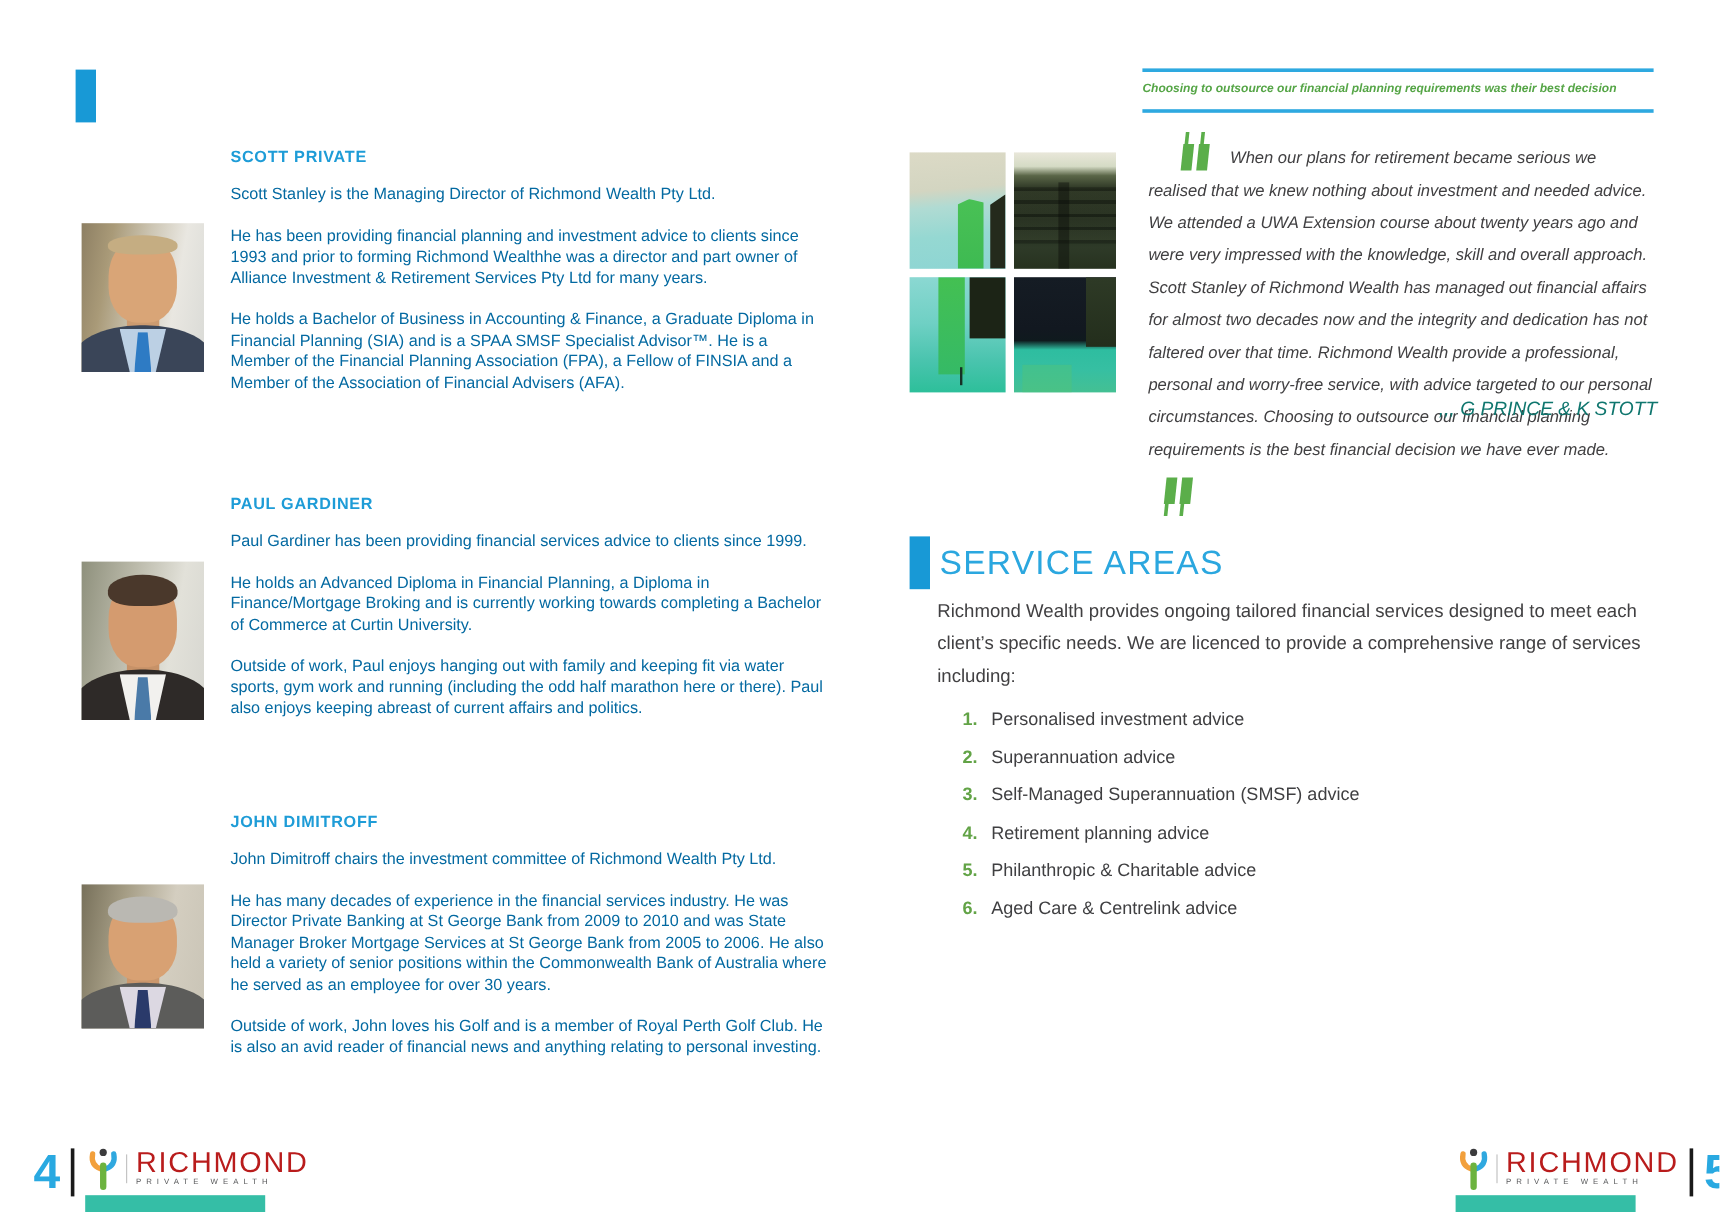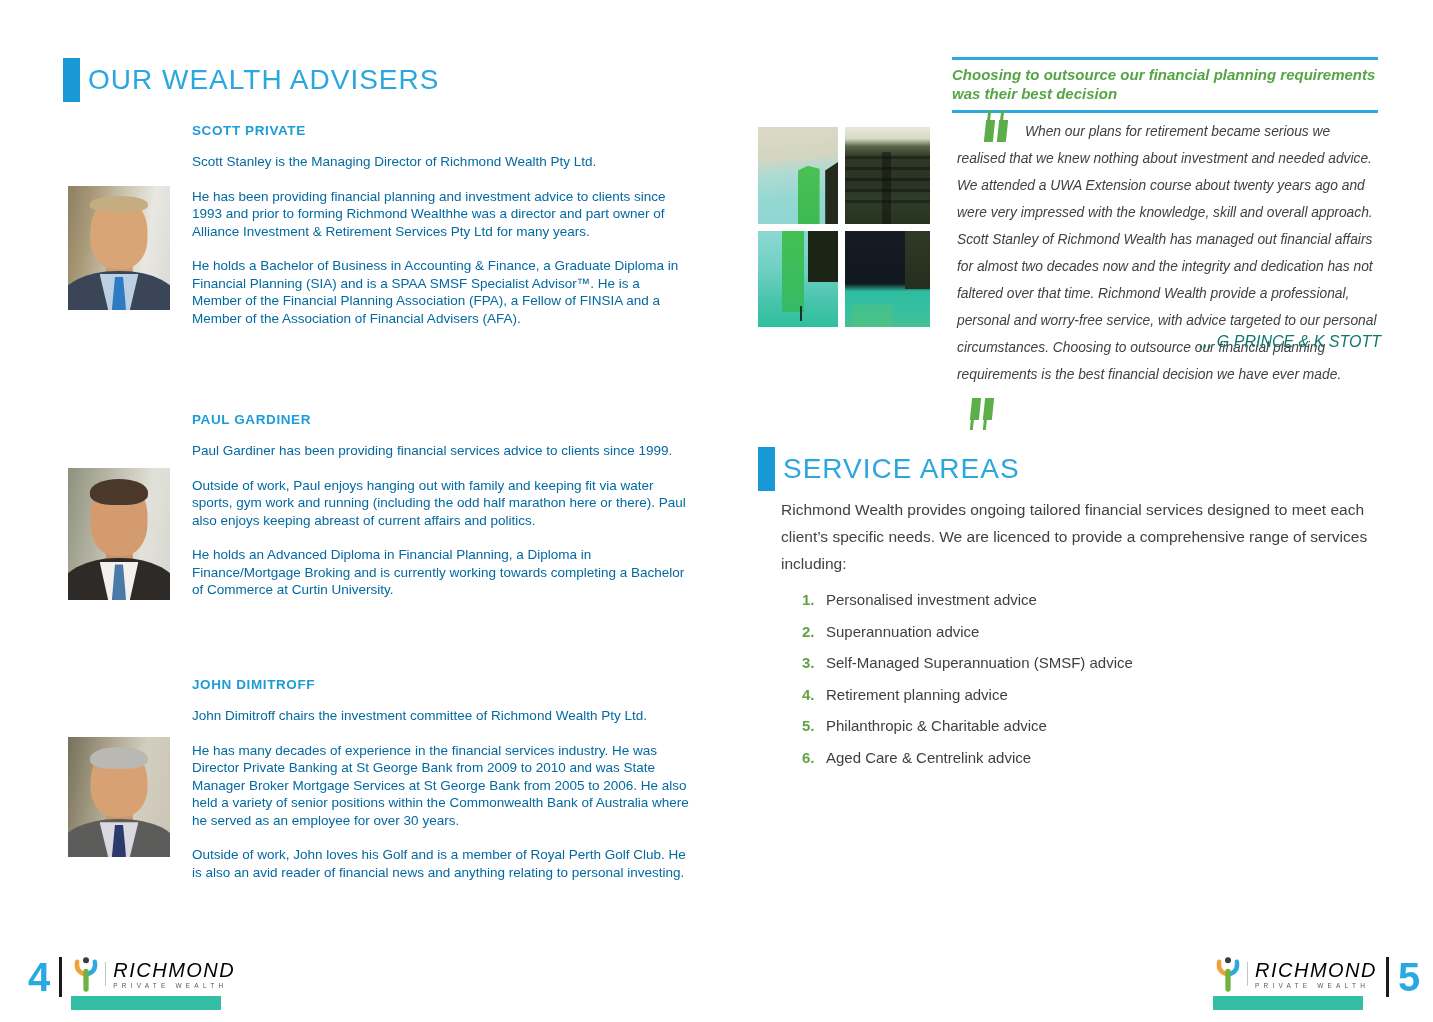--- a/index.html
+++ b/index.html
@@ -28,21 +28,21 @@
   .photo-scott{top:186px;height:124px;--bg:linear-gradient(100deg,#8d7f63 0%,#a99a78 22%,#cdc6b4 48%,#e9e7e1 72%,#d9dad6 100%);
                --skin:#d9a577;--hair:#c5ad82;--hairH:13%;--suit:#3a4558;--shirt:#bcd0e4;--tie:#2e7bc4;}
   .photo-paul{top:468px;height:132px;--bg:linear-gradient(100deg,#8e907c 0%,#b9b8a8 35%,#e2e1d9 70%,#d6d6d0 100%);
               --skin:#d49b6f;--hair:#4a382b;--hairH:20%;--suit:#2e2a28;--shirt:#f2f1ee;--tie:#4a7aa8;}
   .photo-john{top:737px;height:120px;--bg:linear-gradient(100deg,#77705a 0%,#a49c84 30%,#d4cec0 65%,#c9c4b6 100%);
               --skin:#d8a173;--hair:#bab8b2;--hairH:19%;--suit:#5c5c5a;--shirt:#dcd8e2;--tie:#2a3a6a;}
 
   
   .testimonial-heading{position:absolute;left:952px;top:57px;width:426px;
       border-top:3px solid #2EA9E0;border-bottom:3px solid #2EA9E0;padding:5px 0 7px 0;
-      font-size:15px;font-weight:700;font-style:italic;color:#55A546;line-height:19px;}
+      font-size:10px;font-weight:700;font-style:italic;color:#55A546;line-height:19px;}
   .quote-block{position:absolute;left:957px;top:118px;width:424px;
       font-size:13.8px;font-style:italic;line-height:27px;color:#414042;}
   .qmark{display:inline-block;}
   .qmark i{display:inline-block;width:9px;height:22px;background:#5BAE4A;transform:skewX(-6deg);
       margin-right:4px;position:relative;}
   .qmark-open{float:left;margin:2px 14px 0 28px;height:24px;}
   .qmark-open i::before{content:'';position:absolute;left:1px;bottom:100%;width:2.5px;height:10px;background:#5BAE4A;}
   .qmark-close{margin-left:14px;transform:translateY(10px);}
   .qmark-close i::after{content:'';position:absolute;left:1px;top:100%;width:2.5px;height:10px;background:#5BAE4A;}
   .attribution{position:absolute;left:957px;top:333px;width:424px;text-align:right;
@@ -77,31 +77,30 @@
   .service-list .num{display:inline-block;width:24px;color:#62A346;font-weight:700;}
 
   
   .footer-group{position:absolute;display:flex;align-items:flex-start;}
   .page-num{font-size:40px;font-weight:700;color:#29A9E1;line-height:42px;}
   .footer-vline{width:3px;height:40px;background:#1a1a1a;margin:1px 9px 0 9px;}
   .logo{display:flex;flex-direction:column;}
   .logo-top{display:flex;align-items:center;height:36px;}
   .logo-sep{width:1px;height:24px;background:#c4c4c4;margin:0 7px 0 4px;}
   .wordmark{display:flex;flex-direction:column;}
-  .brand-name{font-size:20px;font-weight:400;letter-spacing:1.5px;color:#000000;line-height:20px;font-style:italic;}
+  .brand-name{font-size:24px;font-weight:400;letter-spacing:1.5px;color:#b91c1c;line-height:20px;}
   .brand-sub{font-size:6.5px;letter-spacing:4.2px;color:#58595B;margin-top:2px;}
   .teal-bar{height:14px;background:#35BEA6;margin-top:4px;width:150px;}
 </style>
 </head>
 <body>
 
 <div class="page">
 
   <div class="hbar" style="left:63px;top:58px;"></div>
-  <div class="section-title" style="left:88px;top:58px;">OUR WEALTH ADVISERS</div>
 
   <div class="photo photo-scott">
     <div class="p-neck"></div>
     <div class="p-head"></div>
     <div class="p-hair"></div>
     <div class="p-suit"></div>
     <div class="p-shirt"></div>
     <div class="p-tie"></div>
   </div>
   <div class="photo photo-paul">
@@ -123,22 +122,22 @@
 
   <div class="adviser" style="top:124px;">
     <h3>SCOTT PRIVATE</h3>
     <p>Scott Stanley is the Managing Director of Richmond Wealth Pty Ltd.</p>
     <p>He has been providing financial planning and investment advice to clients since 1993 and prior to forming Richmond Wealthhe was a director and part owner of Alliance Investment &amp; Retirement Services Pty Ltd for many years.</p>
     <p>He holds a Bachelor of Business in Accounting &amp; Finance, a Graduate Diploma in Financial Planning (SIA) and is a SPAA SMSF Specialist Advisor™.  He is a Member of the Financial Planning Association (FPA), a Fellow of FINSIA and a Member of the Association of Financial Advisers (AFA).</p>
   </div>
   <div class="adviser" style="top:413px;">
     <h3>PAUL GARDINER</h3>
     <p>Paul Gardiner has been providing financial services advice to clients since 1999.</p>
+    <p>He holds an Advanced Diploma in Financial Planning, a Diploma in Finance/Mortgage Broking and is currently working towards completing a Bachelor of Commerce at Curtin University.</p>
     <p>Outside of work, Paul enjoys hanging out with family and keeping fit via water sports, gym work and running (including the odd half marathon here or there). Paul also enjoys keeping abreast of current affairs and politics.</p>
-    <p>He holds an Advanced Diploma in Financial Planning, a Diploma in Finance/Mortgage Broking and is currently working towards completing a Bachelor of Commerce at Curtin University.</p>
   </div>
   <div class="adviser" style="top:678px;">
     <h3>JOHN DIMITROFF</h3>
     <p>John Dimitroff chairs the investment committee of Richmond Wealth Pty Ltd.</p>
     <p>He has many decades of experience in the financial services industry.  He was Director Private Banking at St George Bank from 2009 to 2010 and was State Manager Broker Mortgage Services at St George Bank from 2005 to 2006.  He also held a variety of senior positions within the Commonwealth Bank of Australia where he served as an employee for over 30 years.</p>
     <p>Outside of work, John loves his Golf and is a member of Royal Perth Golf Club. He is also an avid reader of financial news and anything relating to personal investing.</p>
   </div>
 
   <div class="painting">
     <div class="tile t1">

